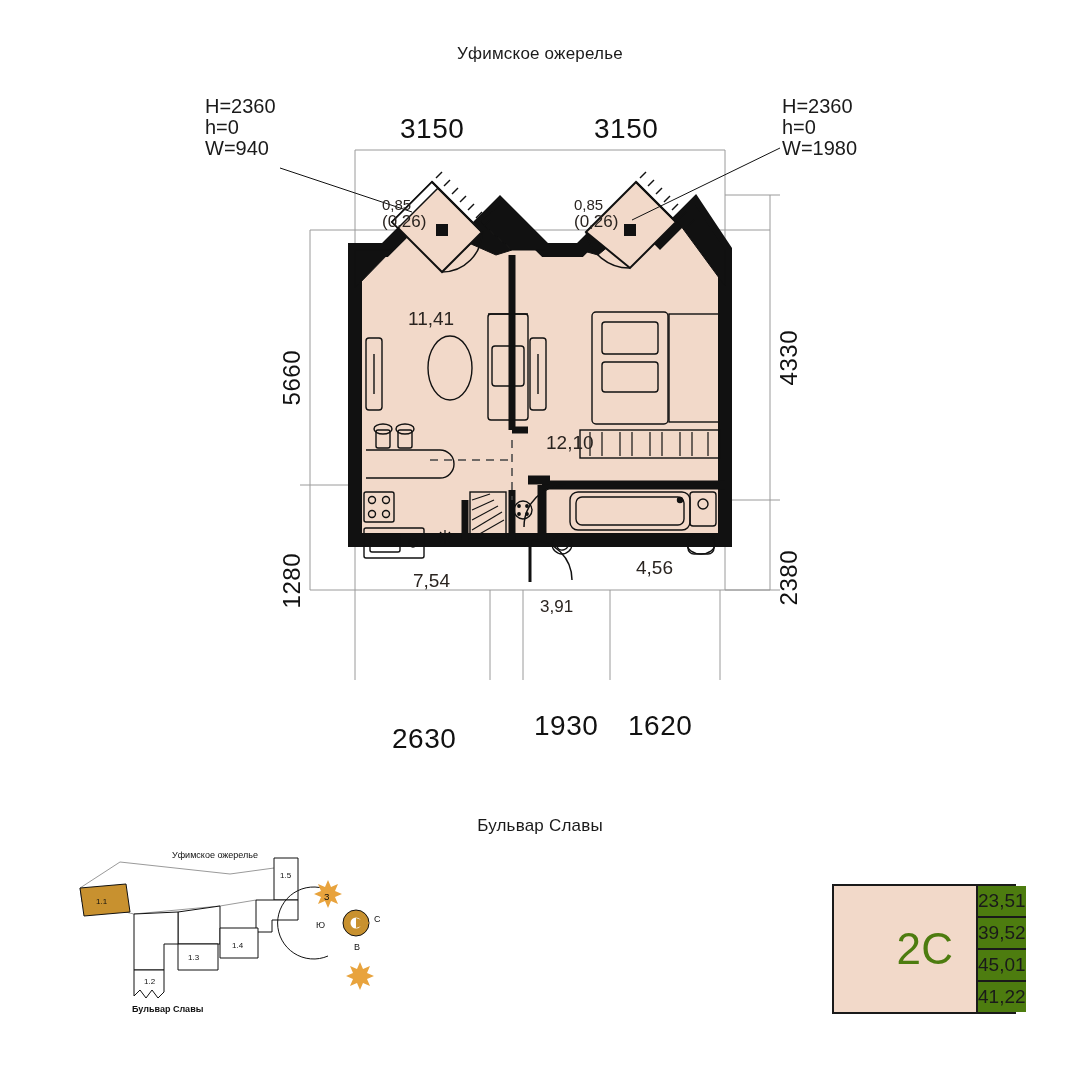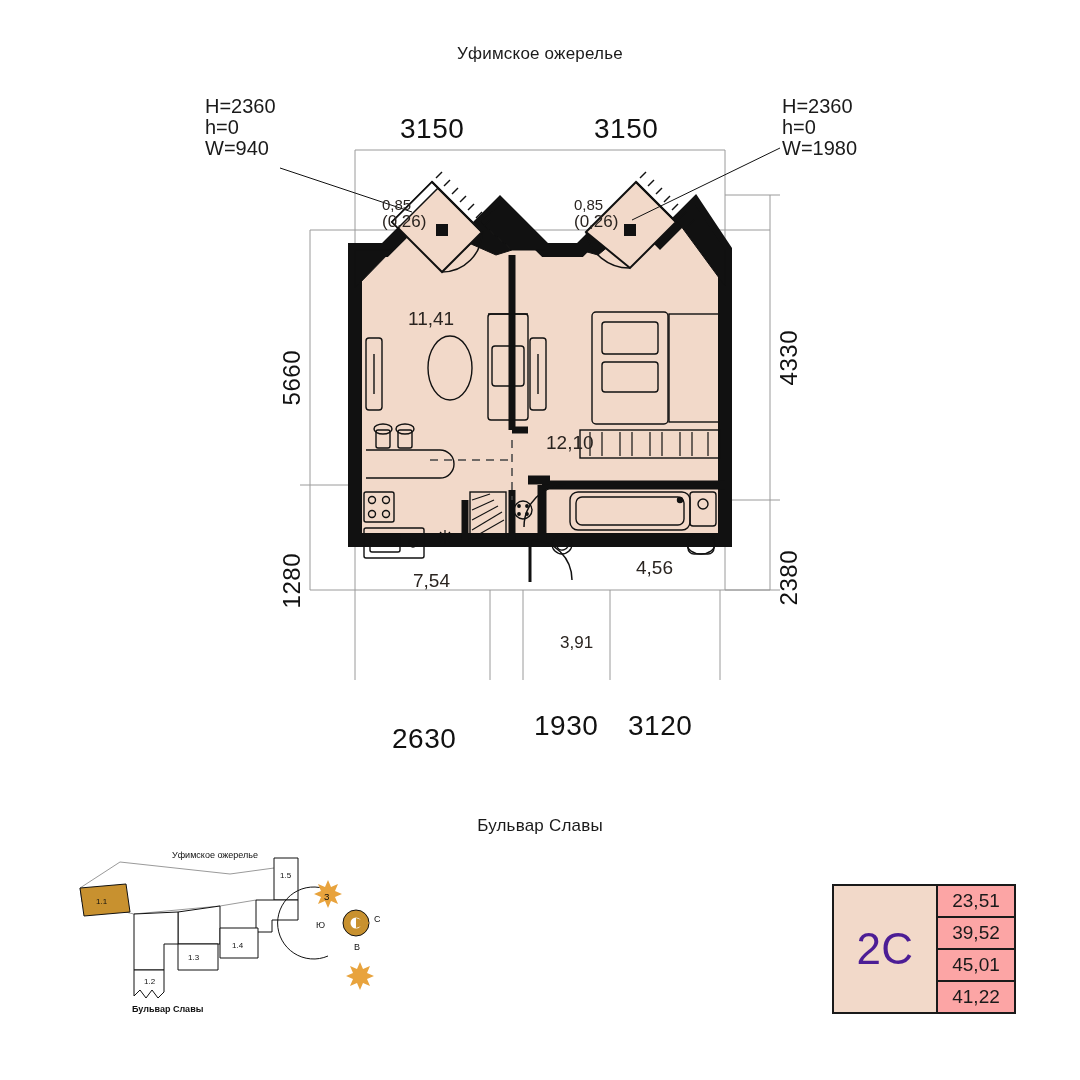--- a/index.html
+++ b/index.html
@@ -62,21 +62,21 @@
   #dim-right-2 { top: 550px; left: 775px; }
 
   .room-area {
     font-size: 19px;
     color: #2a2420;
   }
   .room-area.small { font-size: 17px; }
   #a-1141 { top: 308px; left: 408px; }
   #a-1210 { top: 432px; left: 546px; }
   #a-754  { top: 570px; left: 405px; margin-left: 8px; }
-  #a-391  { top: 597px; left: 560px; margin-top: 36px; }
+  #a-391  { top: 597px; left: 540px; }
   #a-456  { top: 557px; left: 636px; }
   .balc-area { font-size: 15px; color: #2a2420; text-align: left; }
   .balc-area .sub { font-size: 17px; display: block; margin-top: -1px; }
   #b-left { top: 196px; left: 382px; width: 46px; }
   #b-right { top: 196px; left: 574px; width: 46px; }
 
   
   #minimap { top: 840px; left: 60px; width: 320px; height: 200px; }
 
   
@@ -85,34 +85,35 @@
     width: 184px; height: 130px;
     border: 2px solid #1a1a1a;
     background: #f2d9c9;
     box-sizing: border-box;
     display: flex;
   }
   #legend .code {
     flex: 0 0 102px;
     display: flex; align-items: center; justify-content: center;
     font-size: 44px;
-    color: #4c1d95;
+    color: #4d7c0f;
     letter-spacing: 0.5px;
+    padding-left: 40px;
   }
   #legend .values {
     flex: 1;
     display: flex; flex-direction: column;
     border-left: 2px solid #1a1a1a;
   }
   #legend .values div {
     flex: 1;
     display: flex; align-items: center; justify-content: center;
     font-size: 19px;
     border-bottom: 2px solid #1a1a1a;
-    background: #fca5a5;
+    background: #4d7c0f;
   }
   #legend .values div:last-child { border-bottom: none; }
 
   svg { display: block; }
 </style>
 </head>
 <body>
 
 <div class="abs" id="title-top">Уфимское ожерелье</div>
 
@@ -307,21 +308,21 @@
   <g stroke="#111" stroke-width="1" fill="none">
     <line x1="-60" y1="48" x2="132" y2="112"></line>
     <line x1="500" y1="48" x2="352" y2="120"></line>
   </g>
 </svg>
 
 <div class="abs dim" id="dim-top-left">3150</div>
 <div class="abs dim" id="dim-top-right">3150</div>
 <div class="abs dim" id="dim-bot-1">2630</div>
 <div class="abs dim" id="dim-bot-2">1930</div>
-<div class="abs dim" id="dim-bot-3">3120</div>
+<div class="abs dim" id="dim-bot-3">1620</div>
 <div class="abs dim-v" id="dim-left-1">5660</div>
 <div class="abs dim-v" id="dim-left-2">1280</div>
 <div class="abs dim-v" id="dim-right-1">4330</div>
 <div class="abs dim-v" id="dim-right-2">2380</div>
 
 <div class="abs room-area" id="a-1141">11,41</div>
 <div class="abs room-area" id="a-1210">12,10</div>
 <div class="abs room-area" id="a-754">7,54</div>
 <div class="abs room-area small" id="a-391">3,91</div>
 <div class="abs room-area" id="a-456">4,56</div>

